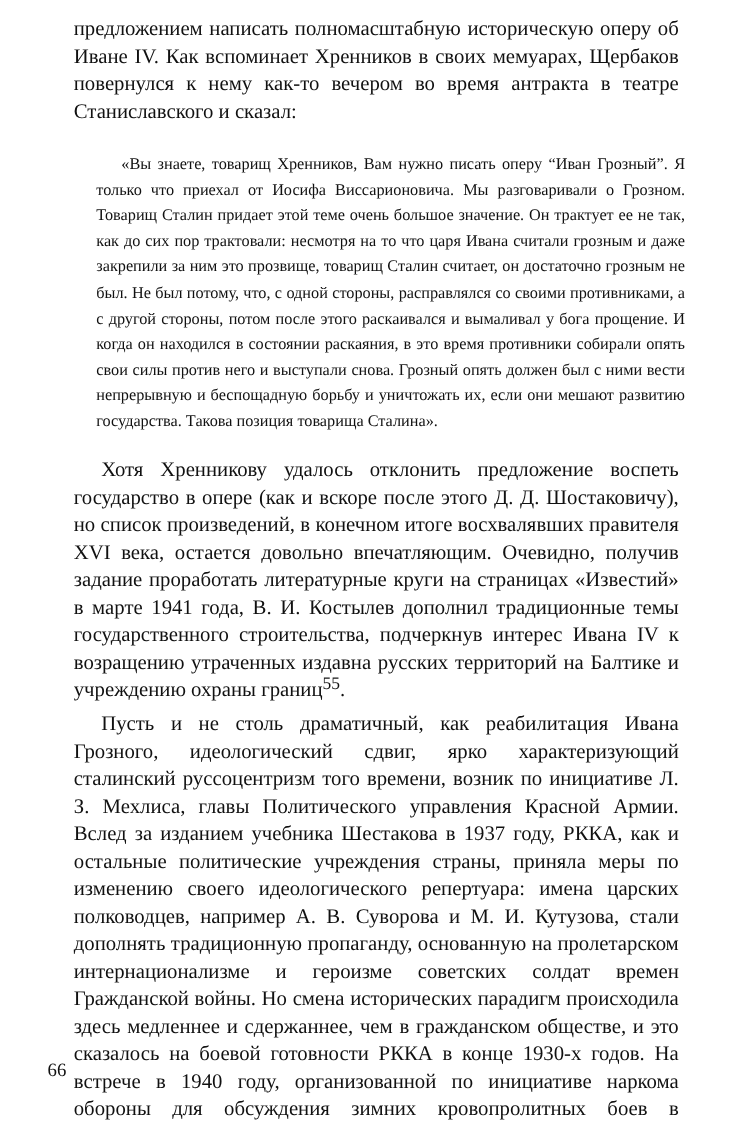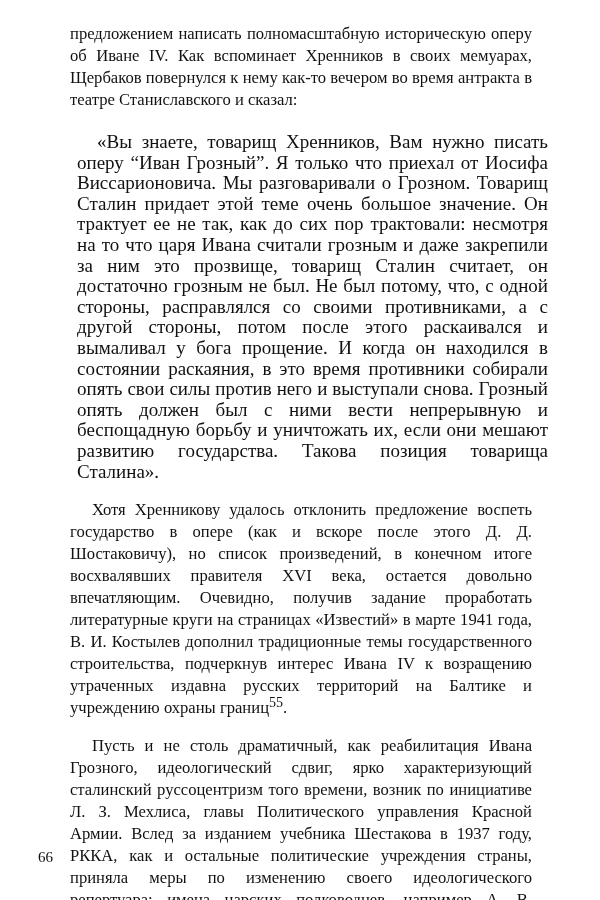--- a/index.html
+++ b/index.html
@@ -18,28 +18,28 @@
     .page {
       position: absolute;
       left: 54px;
       top: 7px;
       width: 494px;
     }
     .p {
       font-size: 16.6px;
       line-height: 22px;
       text-align: justify;
-      margin: 16px;
+      margin: 5px;
       hyphens: manual;
     }
     .p.indent { text-indent: 22px; }
     .p.noindent { text-indent: 0; }
     .quote {
       margin: 21px 0 17px 23px;
-      font-size: 19px;
+      font-size: 13px;
       line-height: 20.6px;
       text-align: justify;
       text-indent: 20px;
     }
     .para-after-quote { margin-top: 0; }
     sup {
       font-size: 14px;
       line-height: 0;
       vertical-align: 6px;
     }

